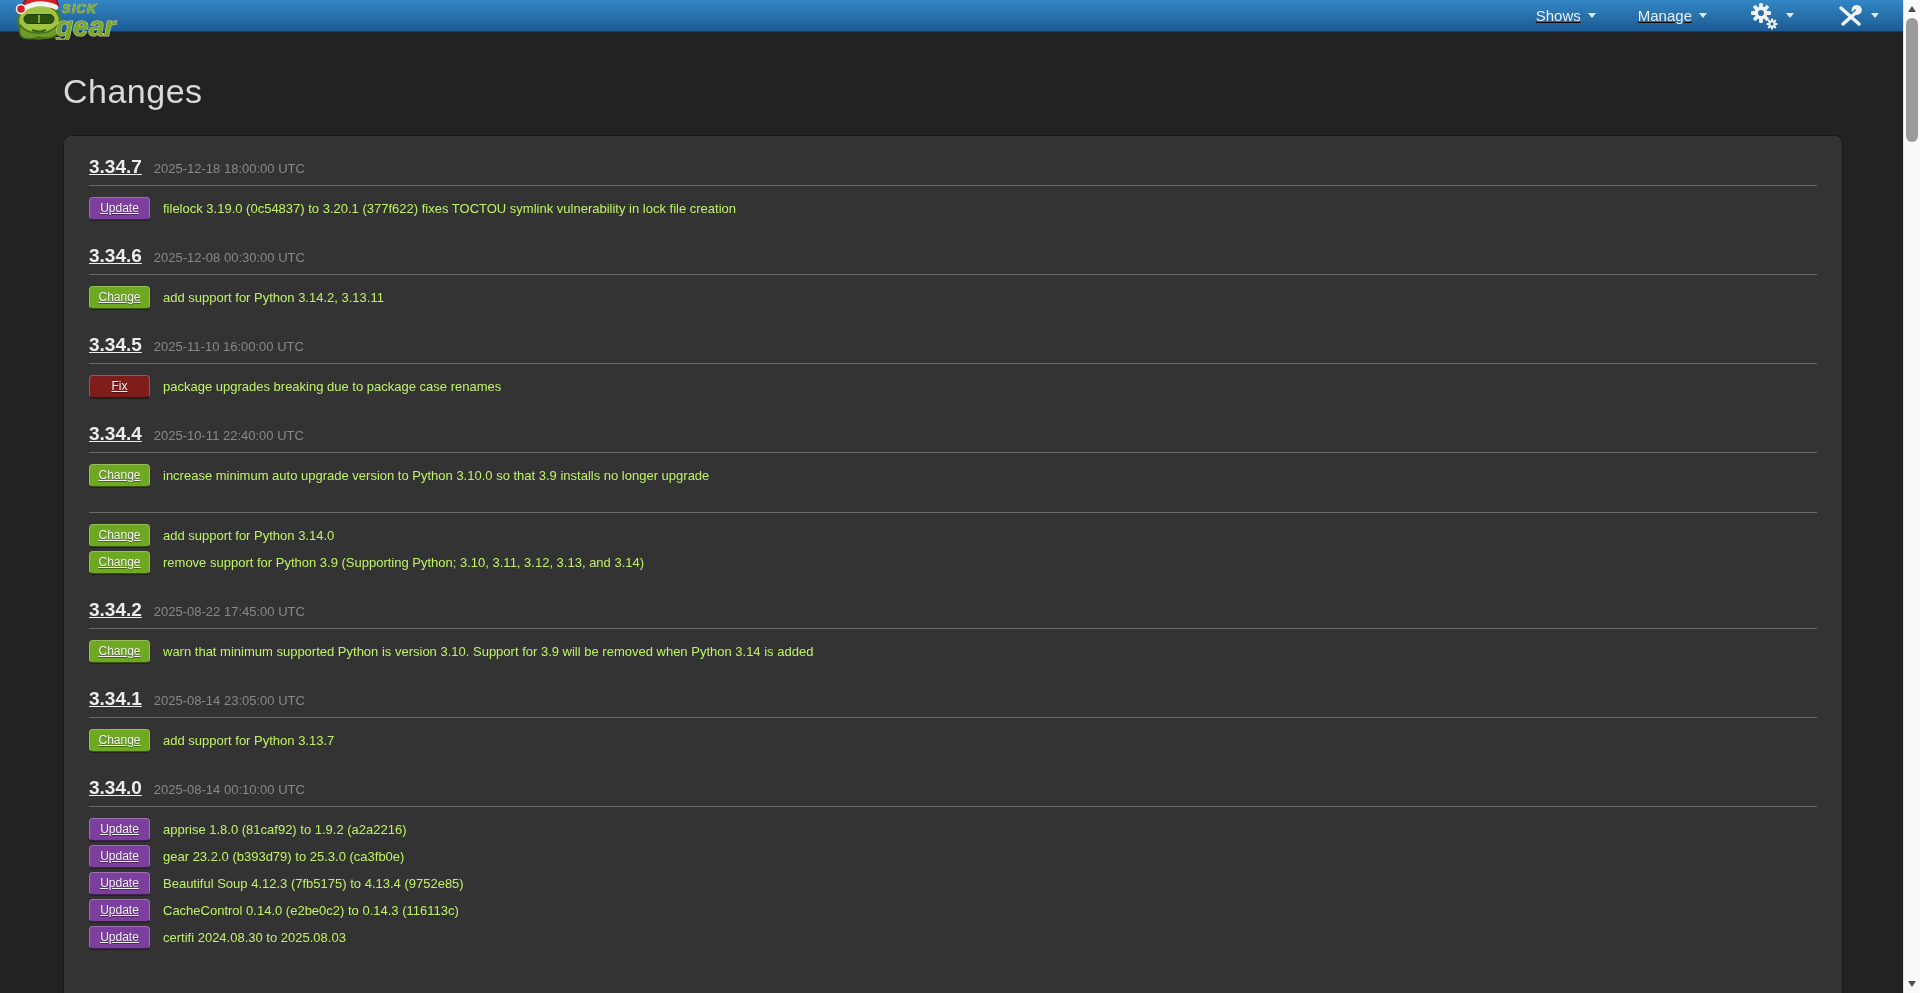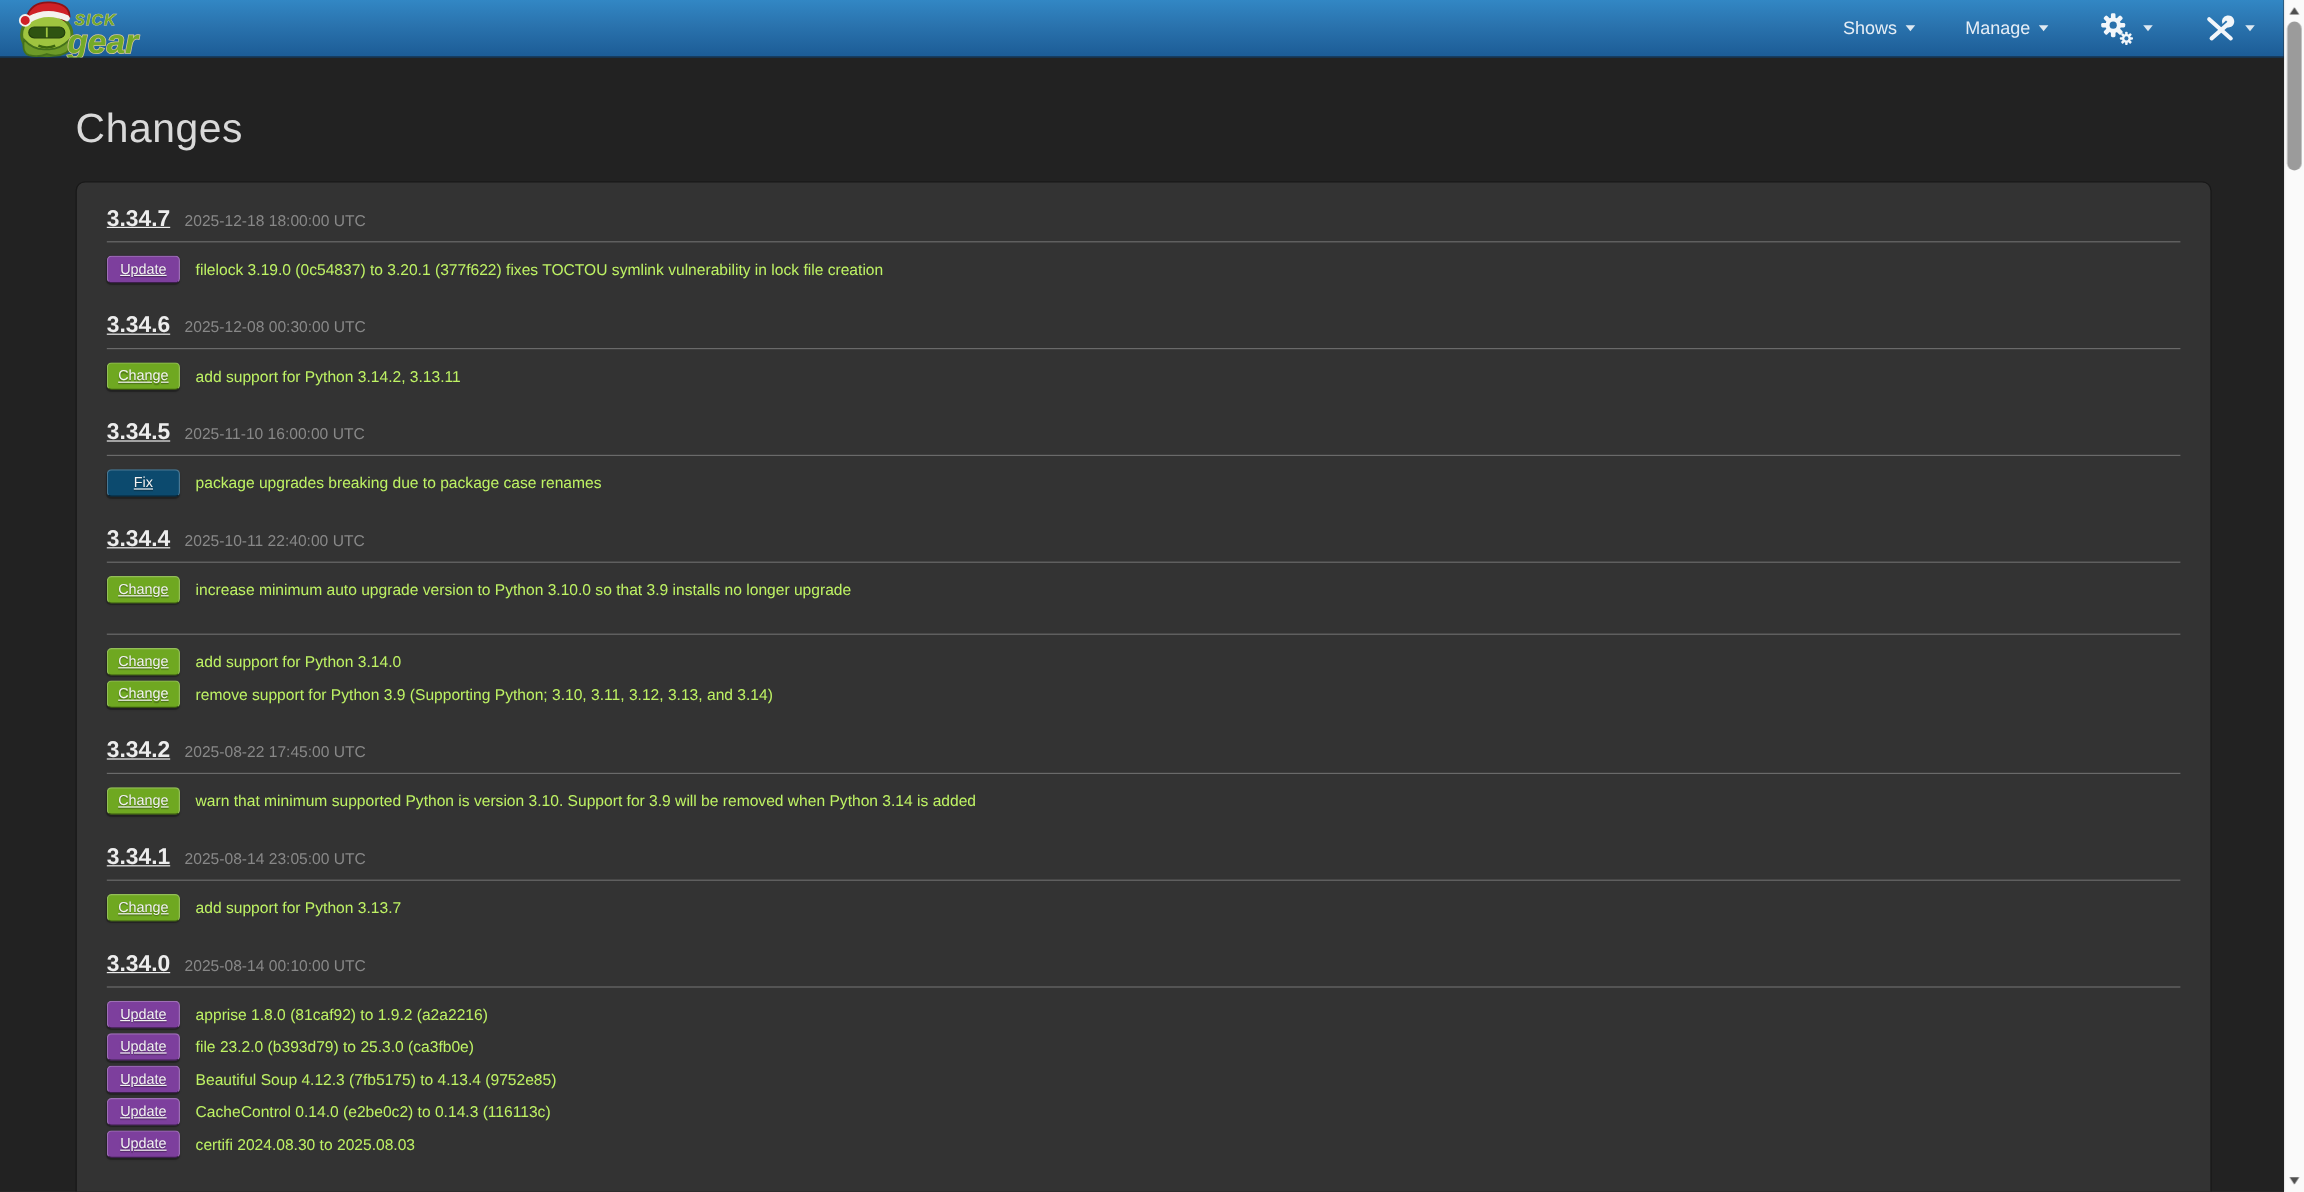--- a/index.html
+++ b/index.html
@@ -6,25 +6,26 @@
   html,body { width:1920px; height:993px; overflow:hidden; }
   body {
     background:#222222;
     font-family:"Liberation Sans", sans-serif;
     position:relative;
   }
   .viewport { margin-right:17px; height:100%; }
 
   
   .navbar {
-    height:48px;
+    height:32px;
     background:linear-gradient(180deg,#3287c4 0%, #2a73ae 45%, #1c5c96 100%);
     border-bottom:1px solid #123f6b;
     display:flex; align-items:center; justify-content:space-between;
     position:relative;
+    text-decoration:underline;
   }
   .brand { margin-left:6px; height:48px; display:flex; align-items:center; cursor:pointer; }
   .nav-right { display:flex; align-items:center; gap:14px; padding-right:10px; }
   .nav-item {
     color:#e6eef6; font-size:15px; padding:10px 14px;
     display:flex; align-items:center; cursor:pointer; white-space:nowrap;
   }
   .caret {
     display:inline-block; width:0; height:0; margin-left:7px;
     border-left:4.5px solid transparent; border-right:4.5px solid transparent;
@@ -179,21 +180,21 @@
             <span class="entry-text">add support for Python 3.14.2, 3.13.11</span>
           </div>
         </section>
         <section class="release">
           <div class="release-head">
             <span class="version">3.34.5</span>
             <span class="date">2025-11-10 16:00:00 UTC</span>
           </div>
           <div class="rule"></div>
           <div class="entry">
-            <span class="badge" style="background: #0c4a6e;">Fix</span>
+            <span class="badge" style="background: #7f1d1d;">Fix</span>
             <span class="entry-text">package upgrades breaking due to package case renames</span>
           </div>
         </section>
         <section class="release">
           <div class="release-head">
             <span class="version">3.34.4</span>
             <span class="date">2025-10-11 22:40:00 UTC</span>
           </div>
           <div class="rule"></div>
           <div class="entry">
@@ -239,21 +240,21 @@
             <span class="version">3.34.0</span>
             <span class="date">2025-08-14 00:10:00 UTC</span>
           </div>
           <div class="rule"></div>
           <div class="entry">
             <span class="badge" style="background: rgb(125, 63, 157);">Update</span>
             <span class="entry-text">apprise 1.8.0 (81caf92) to 1.9.2 (a2a2216)</span>
           </div>
           <div class="entry">
             <span class="badge" style="background: rgb(125, 63, 157);">Update</span>
-            <span class="entry-text">file 23.2.0 (b393d79) to 25.3.0 (ca3fb0e)</span>
+            <span class="entry-text">gear 23.2.0 (b393d79) to 25.3.0 (ca3fb0e)</span>
           </div>
           <div class="entry">
             <span class="badge" style="background: rgb(125, 63, 157);">Update</span>
             <span class="entry-text">Beautiful Soup 4.12.3 (7fb5175) to 4.13.4 (9752e85)</span>
           </div>
           <div class="entry">
             <span class="badge" style="background: rgb(125, 63, 157);">Update</span>
             <span class="entry-text">CacheControl 0.14.0 (e2be0c2) to 0.14.3 (116113c)</span>
           </div>
           <div class="entry">

